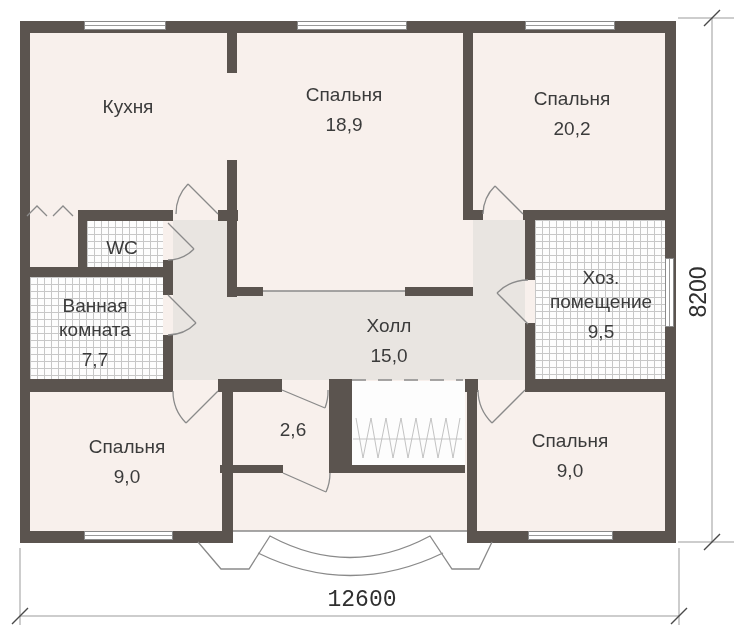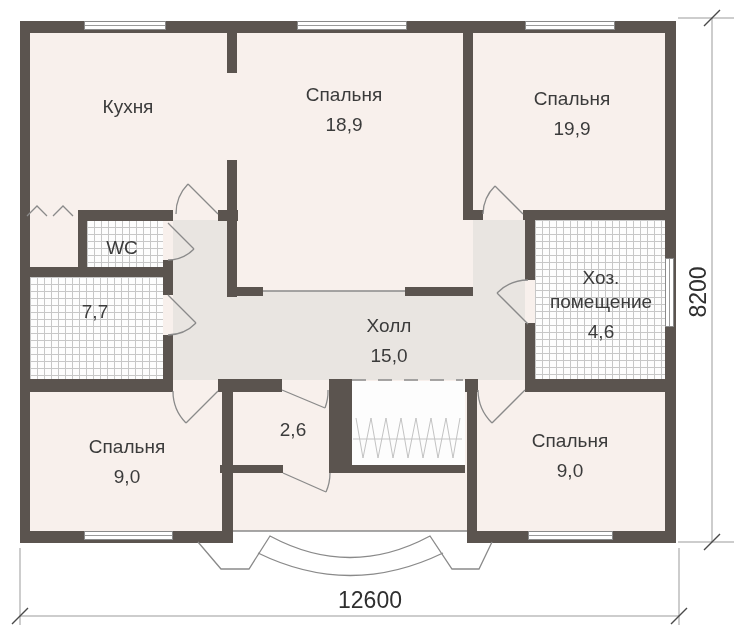--- a/index.html
+++ b/index.html
@@ -159,34 +159,35 @@
     <div class="name">Кухня</div>
   </div>
 
   <div class="room-label" style="left:264px;top:83px;width:160px;">
     <div class="name">Спальня</div>
     <div class="area">18,9</div>
   </div>
 
   <div class="room-label" style="left:492px;top:87px;width:160px;">
     <div class="name">Спальня</div>
-    <div class="area">19,9</div>
+    <div class="area">20,2</div>
   </div>
 
   <div class="room-label" style="left:82px;top:227px;width:80px;margin-top:9px;">
     <div class="name">WC</div>
   </div>
 
   <div class="room-label" style="left:38px;top:294px;width:114px;">
+    <div class="name">Ванная комната</div>
     <div class="area">7,7</div>
   </div>
 
   <div class="room-label" style="left:541px;top:266px;width:120px;">
     <div class="name">Хоз. помещение</div>
-    <div class="area">4,6</div>
+    <div class="area">9,5</div>
   </div>
 
   <div class="room-label" style="left:309px;top:307px;width:160px;margin-top:7px;">
     <div class="name">Холл</div>
     <div class="area">15,0</div>
   </div>
 
   <div class="room-label" style="left:47px;top:435px;width:160px;">
     <div class="name">Спальня</div>
     <div class="area">9,0</div>
@@ -194,16 +195,16 @@
 
   <div class="room-label" style="left:253px;top:418px;width:80px;">
     <div class="name">2,6</div>
   </div>
 
   <div class="room-label" style="left:490px;top:429px;width:160px;">
     <div class="name">Спальня</div>
     <div class="area">9,0</div>
   </div>
 
-  <div class="dim-text" style="left:310px;top:588px;width:120px;">12600</div>
+  <div class="dim-text" style="left:302px;top:588px;width:120px;font-family:Liberation Mono, monospace;">12600</div>
   <div class="dim-text rot" style="left:658px;top:280px;width:80px;height:24px;">8200</div>
 
 </div>
 
 </body></html>

